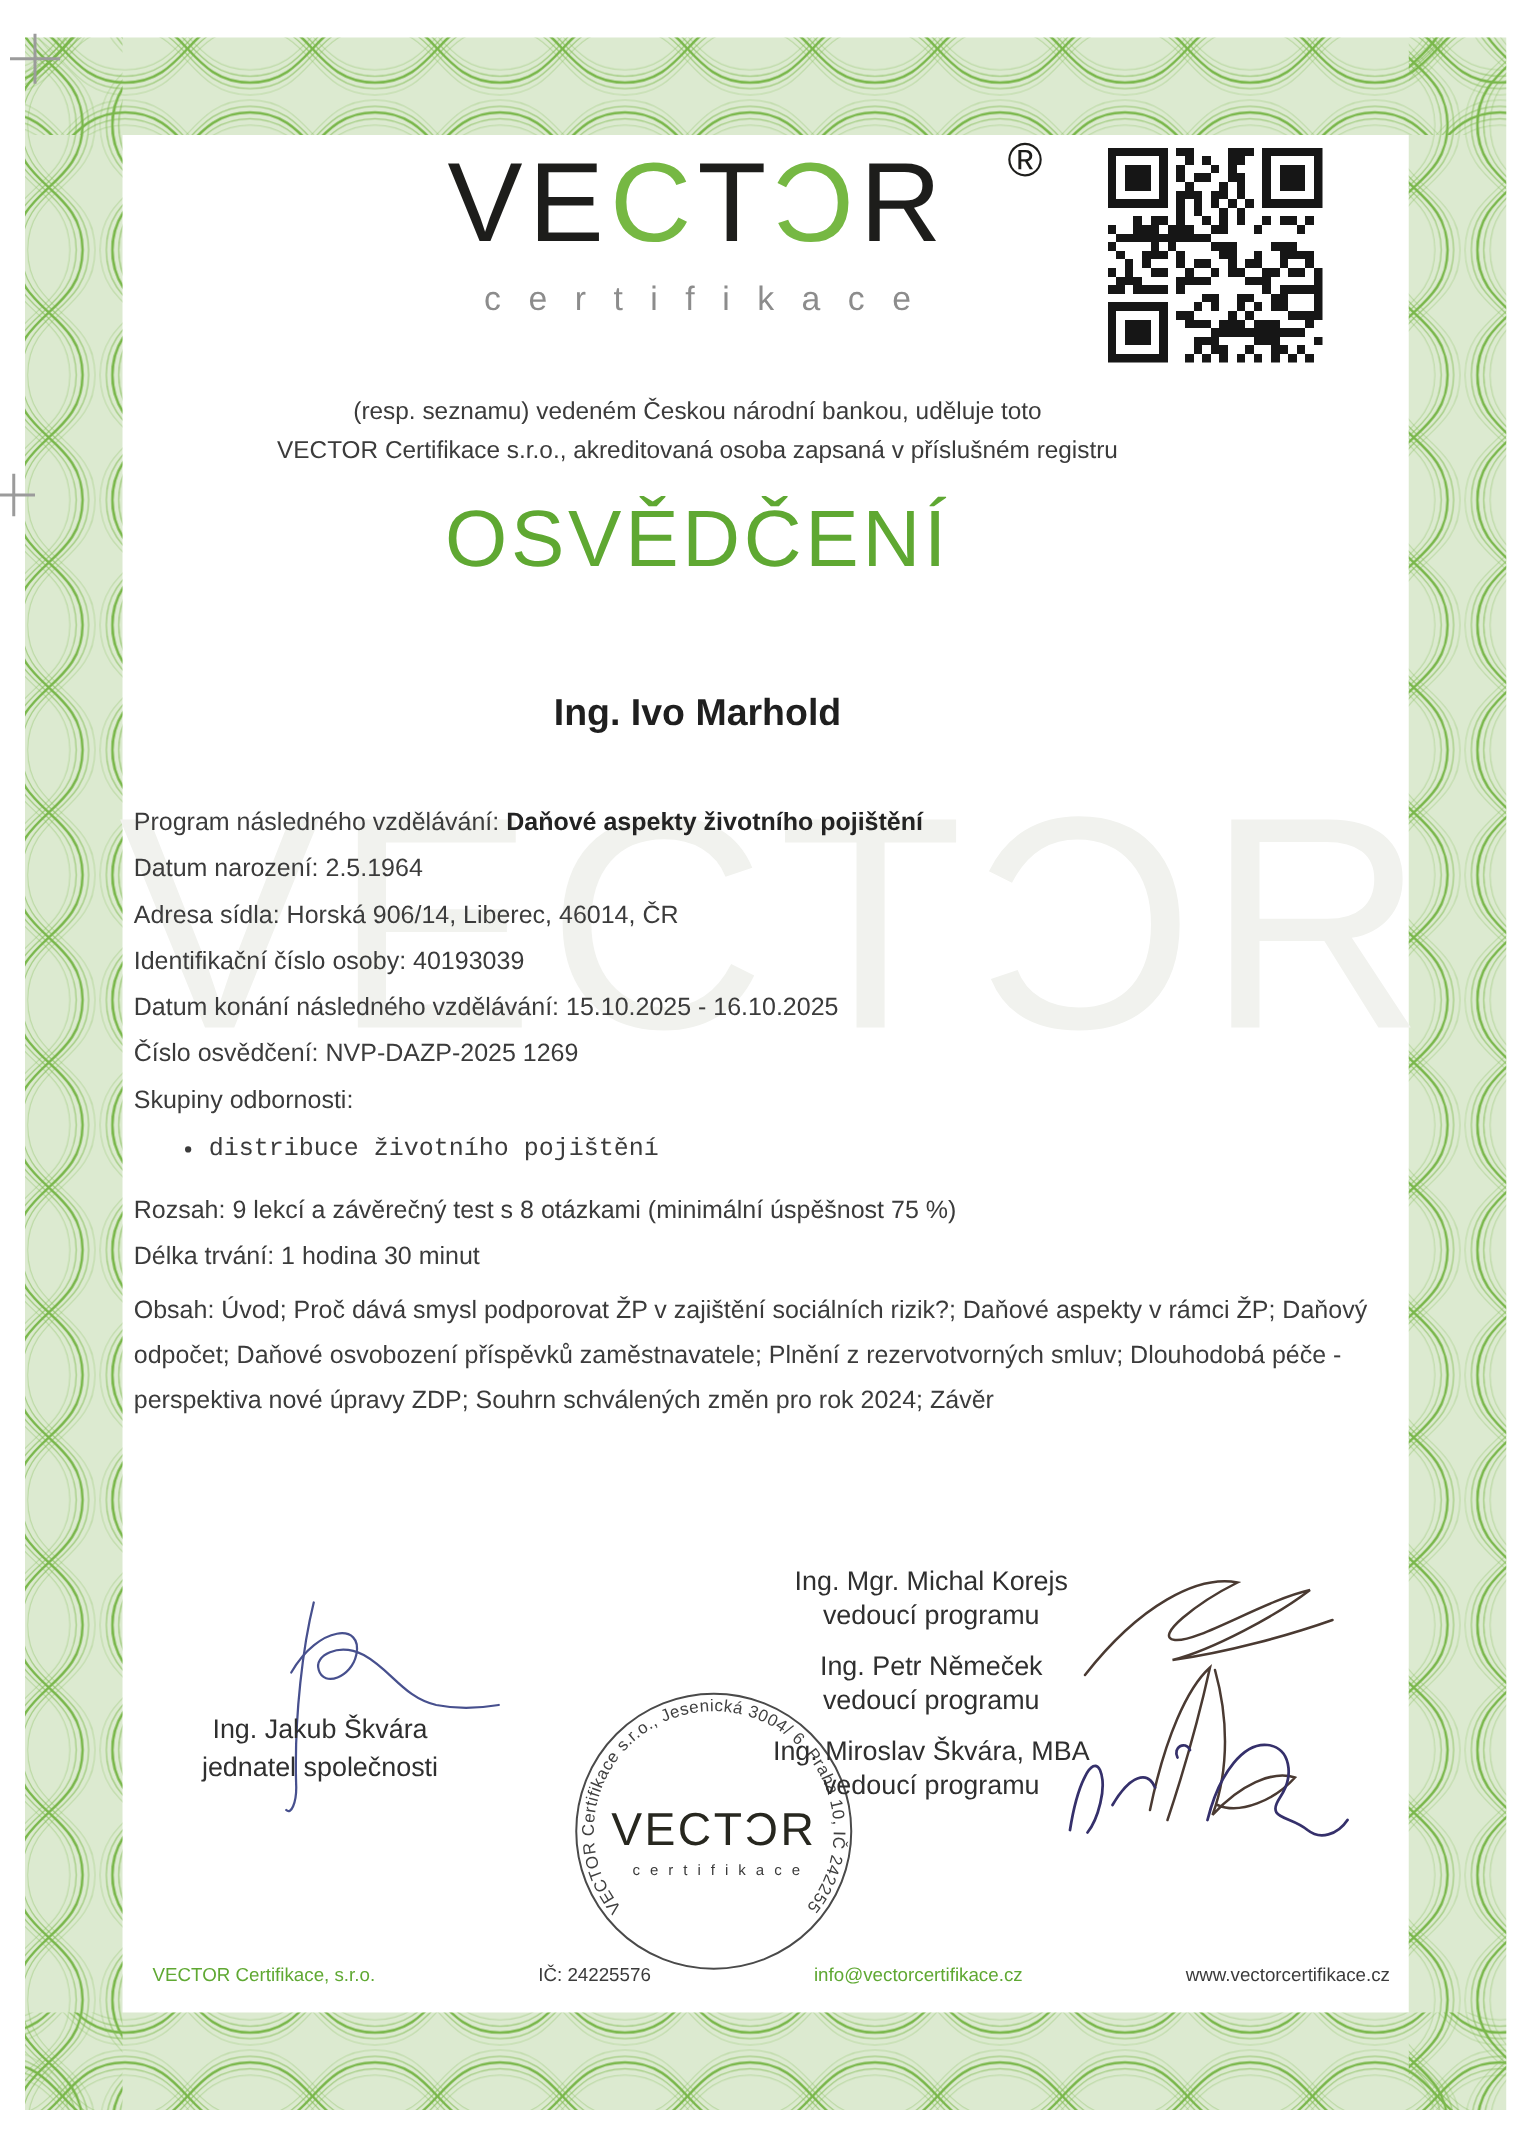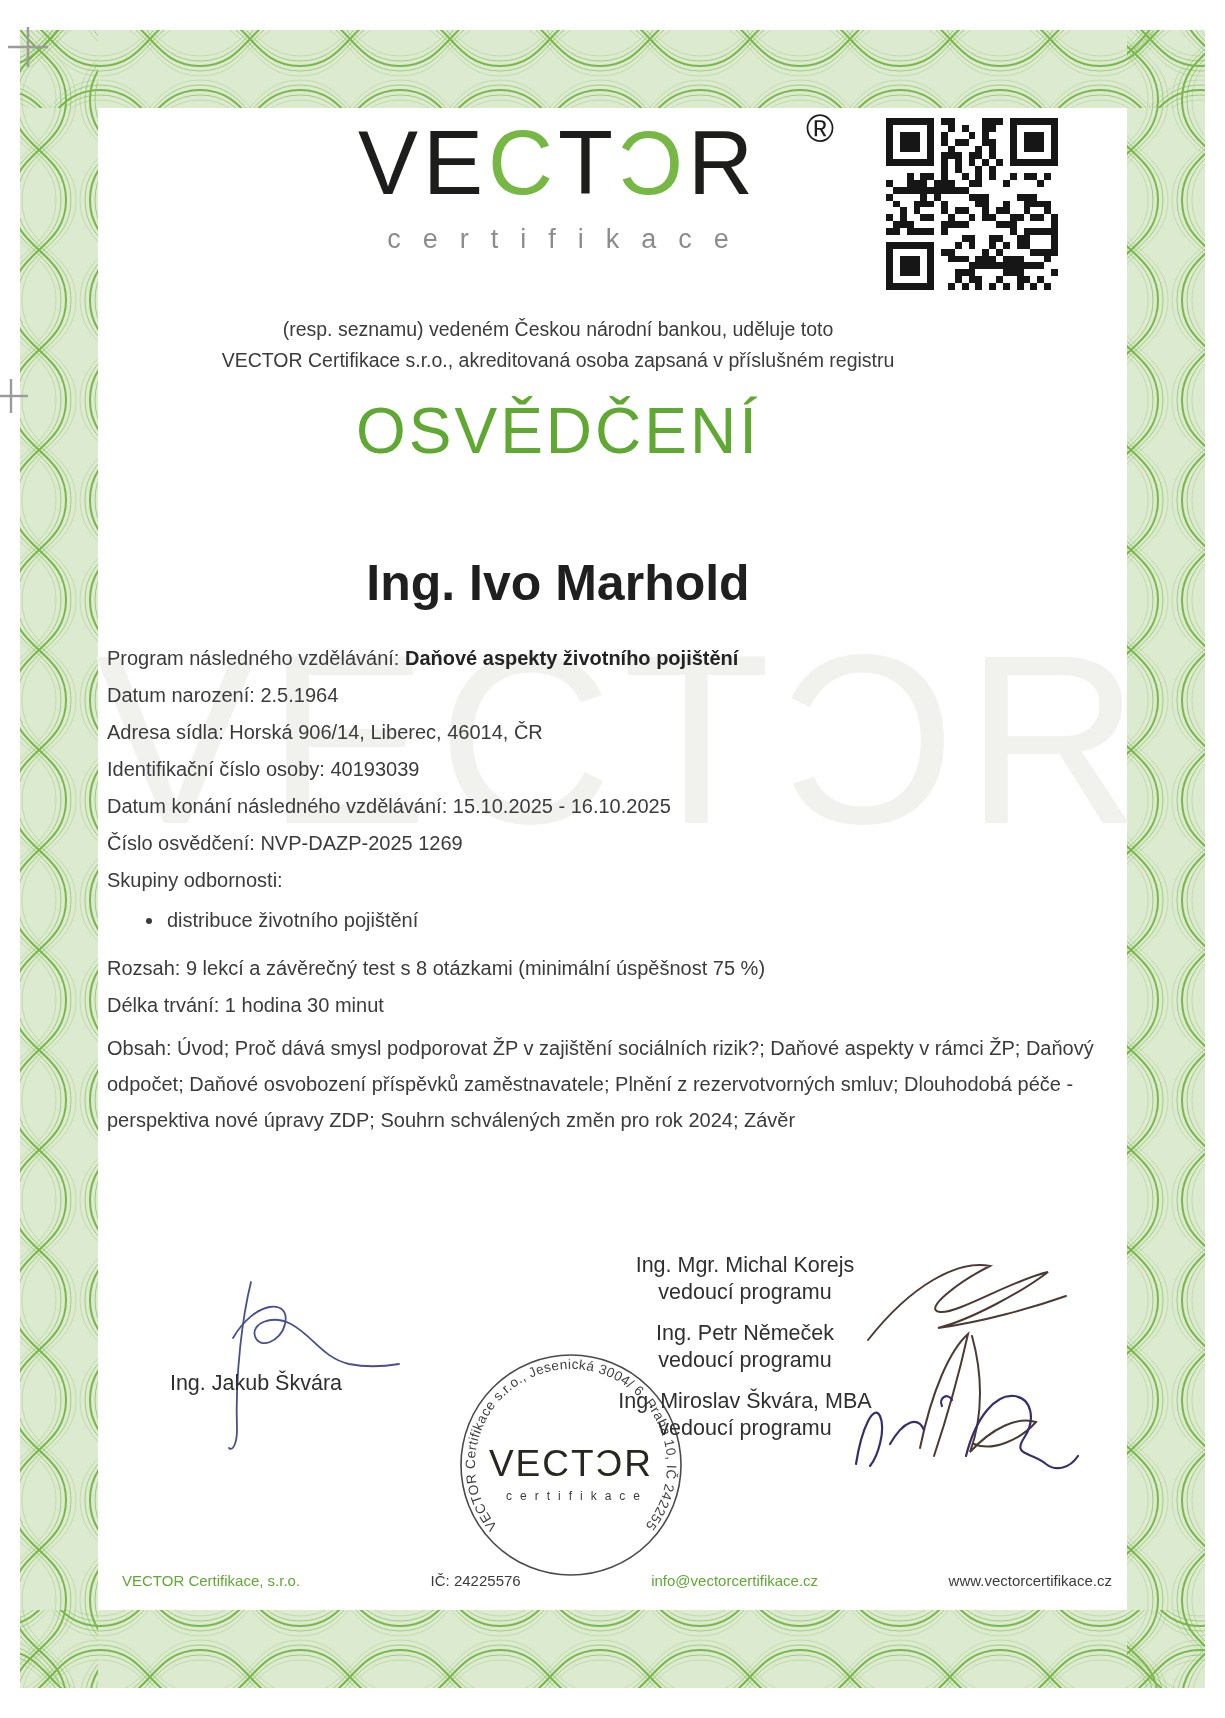--- a/index.html
+++ b/index.html
@@ -26,27 +26,27 @@
 
   .qr{position:absolute;left:886px;top:118px;width:172px;height:172px;}
 
   .intro{position:absolute;left:98px;top:314px;width:920px;text-align:center;
          font-size:19.5px;line-height:31px;color:#3b3b3b;}
   .cert-title{position:absolute;left:98px;top:396px;width:920px;text-align:center;
          font-size:64px;line-height:1.1;font-weight:400;letter-spacing:3px;color:#5fa832;}
   .subtitle{position:absolute;left:98px;top:494px;width:920px;text-align:center;
          font-size:19.5px;line-height:31px;}
   .recipient{position:absolute;left:98px;top:554px;width:920px;text-align:center;
-         font-size:50px;font-weight:700;color:#1f1f1f;}
+         font-size:30px;font-weight:700;color:#1f1f1f;}
 
   .details{position:absolute;left:107px;top:646px;width:1016px;font-size:20px;line-height:24px;}
   .dline{margin:0 0 13px 0;}
   .dline b{font-weight:700;color:#232323;}
   .details ul{margin:16px 0 24px 0;padding-left:58px;}
-  .details li{margin:0;padding-left:2px;}
+  .details li{margin:0;padding-left:2px;font-family:Liberation Mono, monospace;}
   .obsah{line-height:36px;margin-top:2px;}
 
   
   .sig-svg{position:absolute;}
   .sig-jakub{left:163px;top:1280px;}
   .sig-korejs{left:862px;top:1256px;}
   .sig-nemecek{left:876px;top:1328px;}
   .sig-mskvara{left:846px;top:1386px;}
   .left-signer{position:absolute;left:118px;top:1368px;width:276px;text-align:center;
          font-size:21.5px;line-height:31px;color:#2f2f2f;}
@@ -362,20 +362,21 @@
     </div>
 
     <svg class="sig-svg sig-jakub" width="240" height="175" viewBox="0 0 240 175" aria-hidden="true">
       <g fill="none" stroke="#47508e" stroke-width="1.8" stroke-linecap="round">
         <path d="M88,2 C80,34 72,92 74,150 C74,162 70,172 66,168"></path>
         <path d="M70,58 C92,20 128,18 122,44 C118,62 96,70 92,56 C88,44 108,34 128,44 C150,56 160,78 186,84 C206,88 224,86 236,84"></path>
       </g>
     </svg>
     <div class="left-signer">
       <div>Ing. Jakub Škvára</div>
+      <div>jednatel společnosti</div>
     </div>
 
     <svg class="stamp" viewBox="0 0 226 226" aria-hidden="true">
       <circle cx="113" cy="113" r="110" fill="none" stroke="#4a4a4a" stroke-width="1.6"></circle>
       <defs>
         <path id="ringPath" d="M39.5,174.7 A96,96 0 1 1 186.5,174.7" fill="none"></path>
       </defs>
       <text font-size="13.6" fill="#3f3f3f" letter-spacing="0.4">
         <textPath href="#ringPath" startOffset="0">VECTOR Certifikace s.r.o., Jesenická 3004/ 6, Praha 10, IČ 24225576</textPath>
       </text>

